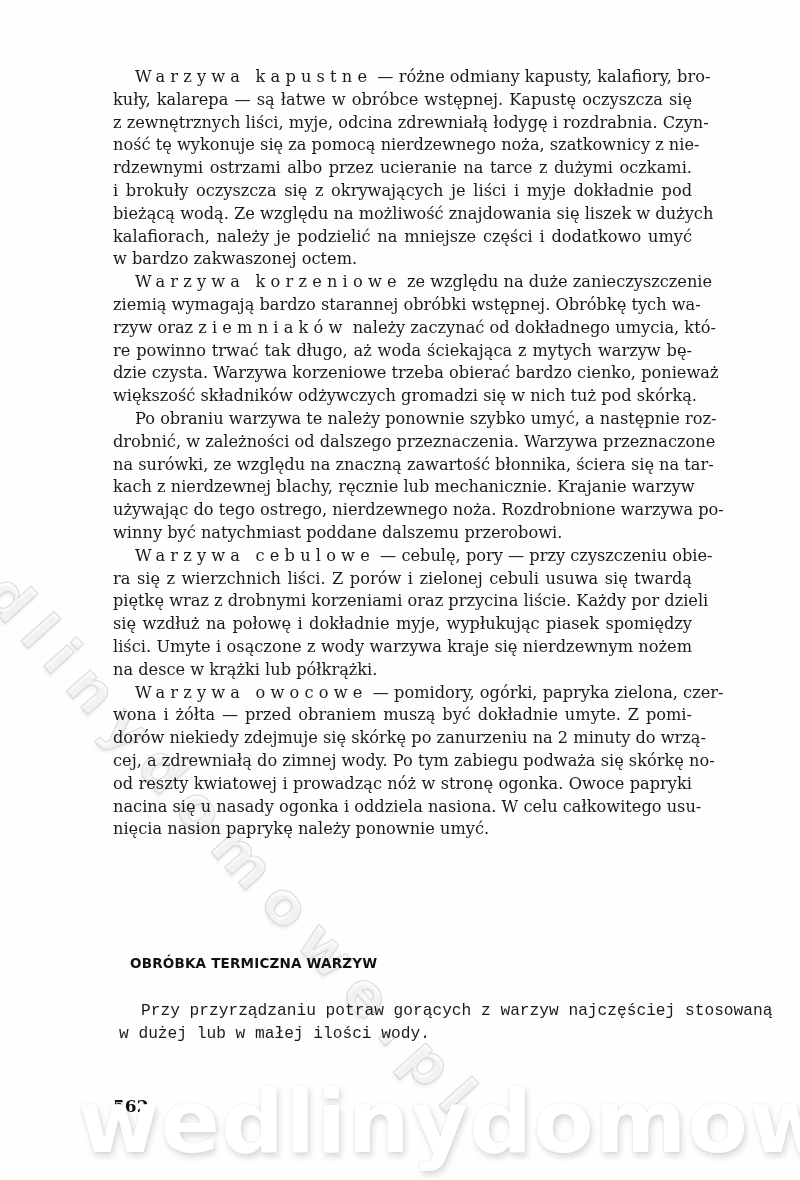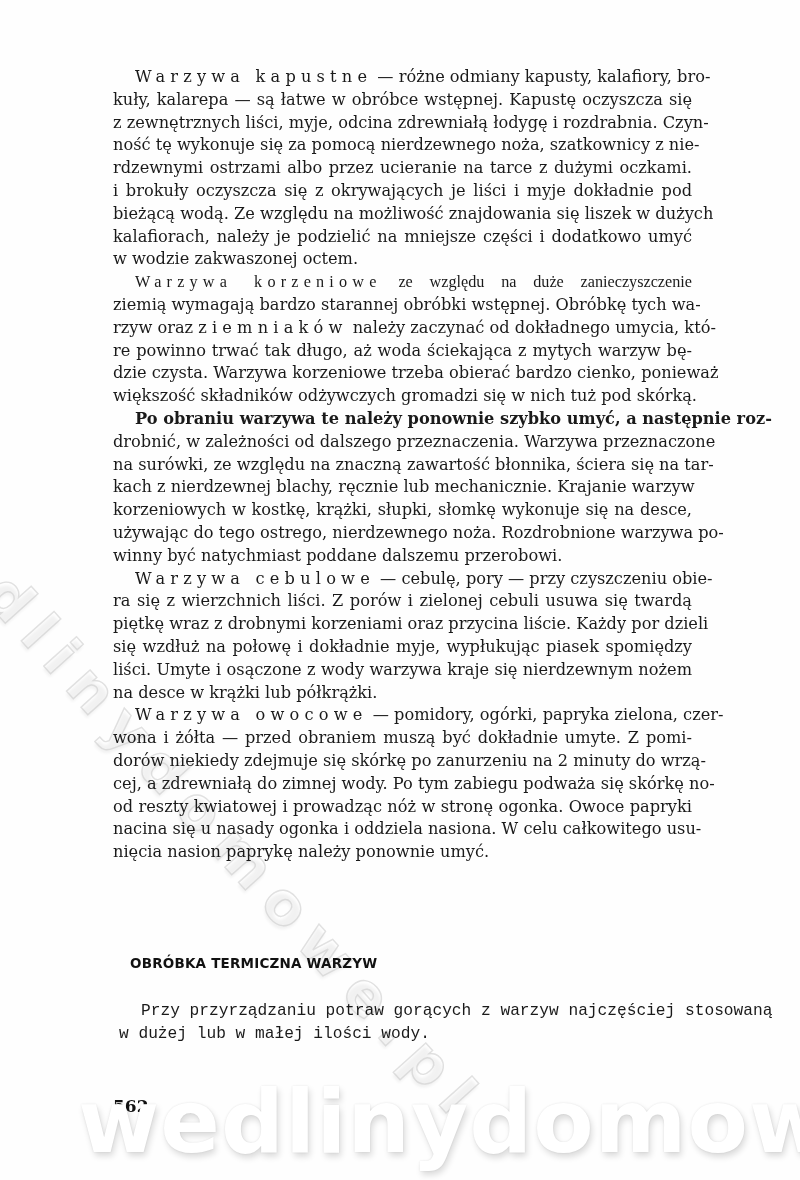--- a/index.html
+++ b/index.html
@@ -60,36 +60,35 @@
   <div class="content" id="body-text">
       <div class="para">
         <span class="line" style="text-indent: 22px;"><span class="spaced">Warzywa kapustne</span><span> — różne odmiany kapusty, kalafiory, bro-</span></span>
         <span class="line" style="text-indent: 0px;"><span>kuły, kalarepa — są łatwe w obróbce wstępnej. Kapustę oczyszcza się</span></span>
         <span class="line" style="text-indent: 0px;"><span>z zewnętrznych liści, myje, odcina zdrewniałą łodygę i rozdrabnia. Czyn-</span></span>
         <span class="line" style="text-indent: 0px;"><span>ność tę wykonuje się za pomocą nierdzewnego noża, szatkownicy z nie-</span></span>
         <span class="line" style="text-indent: 0px;"><span>rdzewnymi ostrzami albo przez ucieranie na tarce z dużymi oczkami.</span></span>
         <span class="line" style="text-indent: 0px;"><span>i brokuły oczyszcza się z okrywających je liści i myje dokładnie pod</span></span>
         <span class="line" style="text-indent: 0px;"><span>bieżącą wodą. Ze względu na możliwość znajdowania się liszek w dużych</span></span>
         <span class="line" style="text-indent: 0px;"><span>kalafiorach, należy je podzielić na mniejsze części i dodatkowo umyć</span></span>
-        <span class="line last" style="text-indent: 0px;"><span>w wodzie zakwaszonej octem.</span></span>
+        <span class="line last" style="text-indent: 0px;"><span>w bardzo zakwaszonej octem.</span></span>
       </div>
       <div class="para">
-        <span class="line" style="text-indent: 22px; font-family: Liberation Serif, serif;"><span class="spaced">Warzywa korzeniowe</span><span> ze względu na duże zanieczyszczenie</span></span>
+        <span class="line" style="text-indent: 22px;"><span class="spaced">Warzywa korzeniowe</span><span> ze względu na duże zanieczyszczenie</span></span>
         <span class="line" style="text-indent: 0px;"><span>ziemią wymagają bardzo starannej obróbki wstępnej. Obróbkę tych wa-</span></span>
         <span class="line" style="text-indent: 0px;"><span>rzyw oraz </span><span class="spaced">ziemniaków</span><span> należy zaczynać od dokładnego umycia, któ-</span></span>
         <span class="line" style="text-indent: 0px;"><span>re powinno trwać tak długo, aż woda ściekająca z mytych warzyw bę-</span></span>
         <span class="line" style="text-indent: 0px;"><span>dzie czysta. Warzywa korzeniowe trzeba obierać bardzo cienko, ponieważ</span></span>
         <span class="line last" style="text-indent: 0px;"><span>większość składników odżywczych gromadzi się w nich tuż pod skórką.</span></span>
       </div>
       <div class="para">
-        <span class="line" style="text-indent: 22px; font-weight: bold;"><span>Po obraniu warzywa te należy ponownie szybko umyć, a następnie roz-</span></span>
+        <span class="line" style="text-indent: 22px;"><span>Po obraniu warzywa te należy ponownie szybko umyć, a następnie roz-</span></span>
         <span class="line" style="text-indent: 0px;"><span>drobnić, w zależności od dalszego przeznaczenia. Warzywa przeznaczone</span></span>
         <span class="line" style="text-indent: 0px;"><span>na surówki, ze względu na znaczną zawartość błonnika, ściera się na tar-</span></span>
         <span class="line" style="text-indent: 0px;"><span>kach z nierdzewnej blachy, ręcznie lub mechanicznie. Krajanie warzyw</span></span>
-        <span class="line" style="text-indent: 0px;"><span>korzeniowych w kostkę, krążki, słupki, słomkę wykonuje się na desce,</span></span>
         <span class="line" style="text-indent: 0px;"><span>używając do tego ostrego, nierdzewnego noża. Rozdrobnione warzywa po-</span></span>
         <span class="line last" style="text-indent: 0px;"><span>winny być natychmiast poddane dalszemu przerobowi.</span></span>
       </div>
       <div class="para">
         <span class="line" style="text-indent: 22px;"><span class="spaced">Warzywa cebulowe</span><span> — cebulę, pory — przy czyszczeniu obie-</span></span>
         <span class="line" style="text-indent: 0px;"><span>ra się z wierzchnich liści. Z porów i zielonej cebuli usuwa się twardą</span></span>
         <span class="line" style="text-indent: 0px;"><span>piętkę wraz z drobnymi korzeniami oraz przycina liście. Każdy por dzieli</span></span>
         <span class="line" style="text-indent: 0px;"><span>się wzdłuż na połowę i dokładnie myje, wypłukując piasek spomiędzy</span></span>
         <span class="line" style="text-indent: 0px;"><span>liści. Umyte i osączone z wody warzywa kraje się nierdzewnym nożem</span></span>
         <span class="line last" style="text-indent: 0px;"><span>na desce w krążki lub półkrążki.</span></span>

